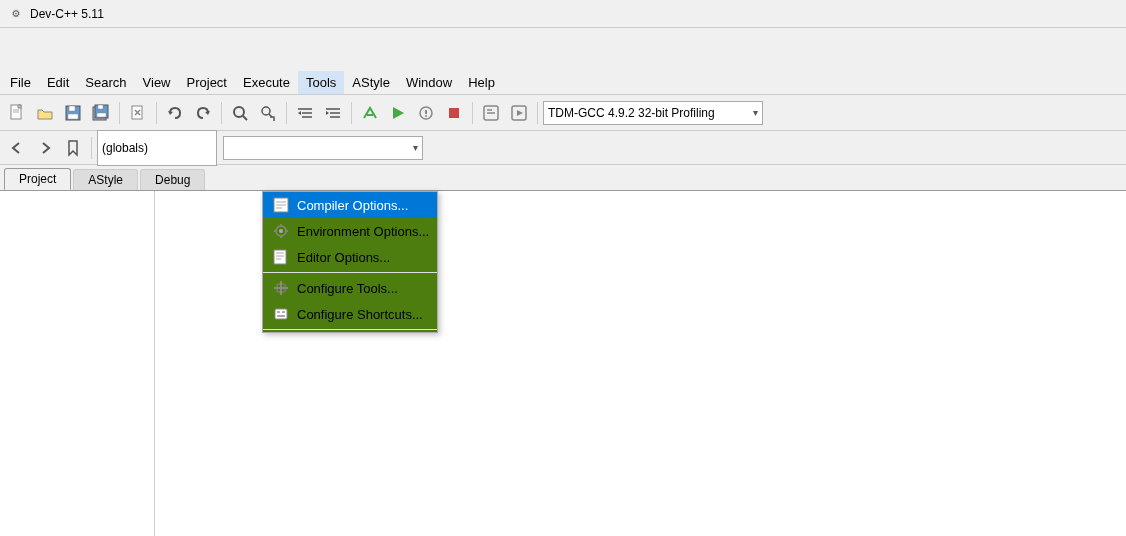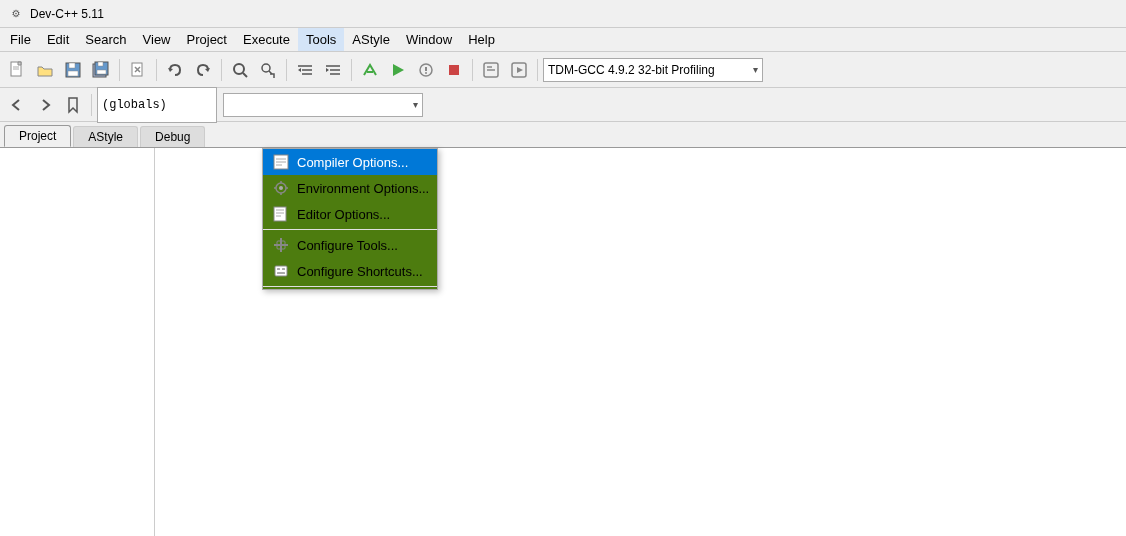--- a/index.html
+++ b/index.html
@@ -36,20 +36,21 @@
 
     
     .menu-bar {
       background: #f0f0f0;
       height: 24px;
       display: flex;
       align-items: center;
       padding: 0 2px;
       border-bottom: 1px solid #ccc;
       position: relative;
+      margin-top: 43px;
     }
     .menu-item {
       padding: 2px 8px;
       cursor: pointer;
       height: 100%;
       display: flex;
       align-items: center;
       font-size: 13px;
     }
     .menu-item.active {
@@ -125,21 +126,20 @@
     }
     .globals-combo {
       height: 36px;
       border: 1px solid #aaa;
       background: white;
       font-size: 12px;
       padding: 0 4px;
       display: flex;
       align-items: center;
       min-width: 120px;
-      font-family: Liberation Mono, monospace;
     }
 
     
     .tab-bar {
       background: #f0f0f0;
       height: 26px;
       display: flex;
       align-items: flex-end;
       padding: 0 4px;
       border-bottom: 1px solid #999;

